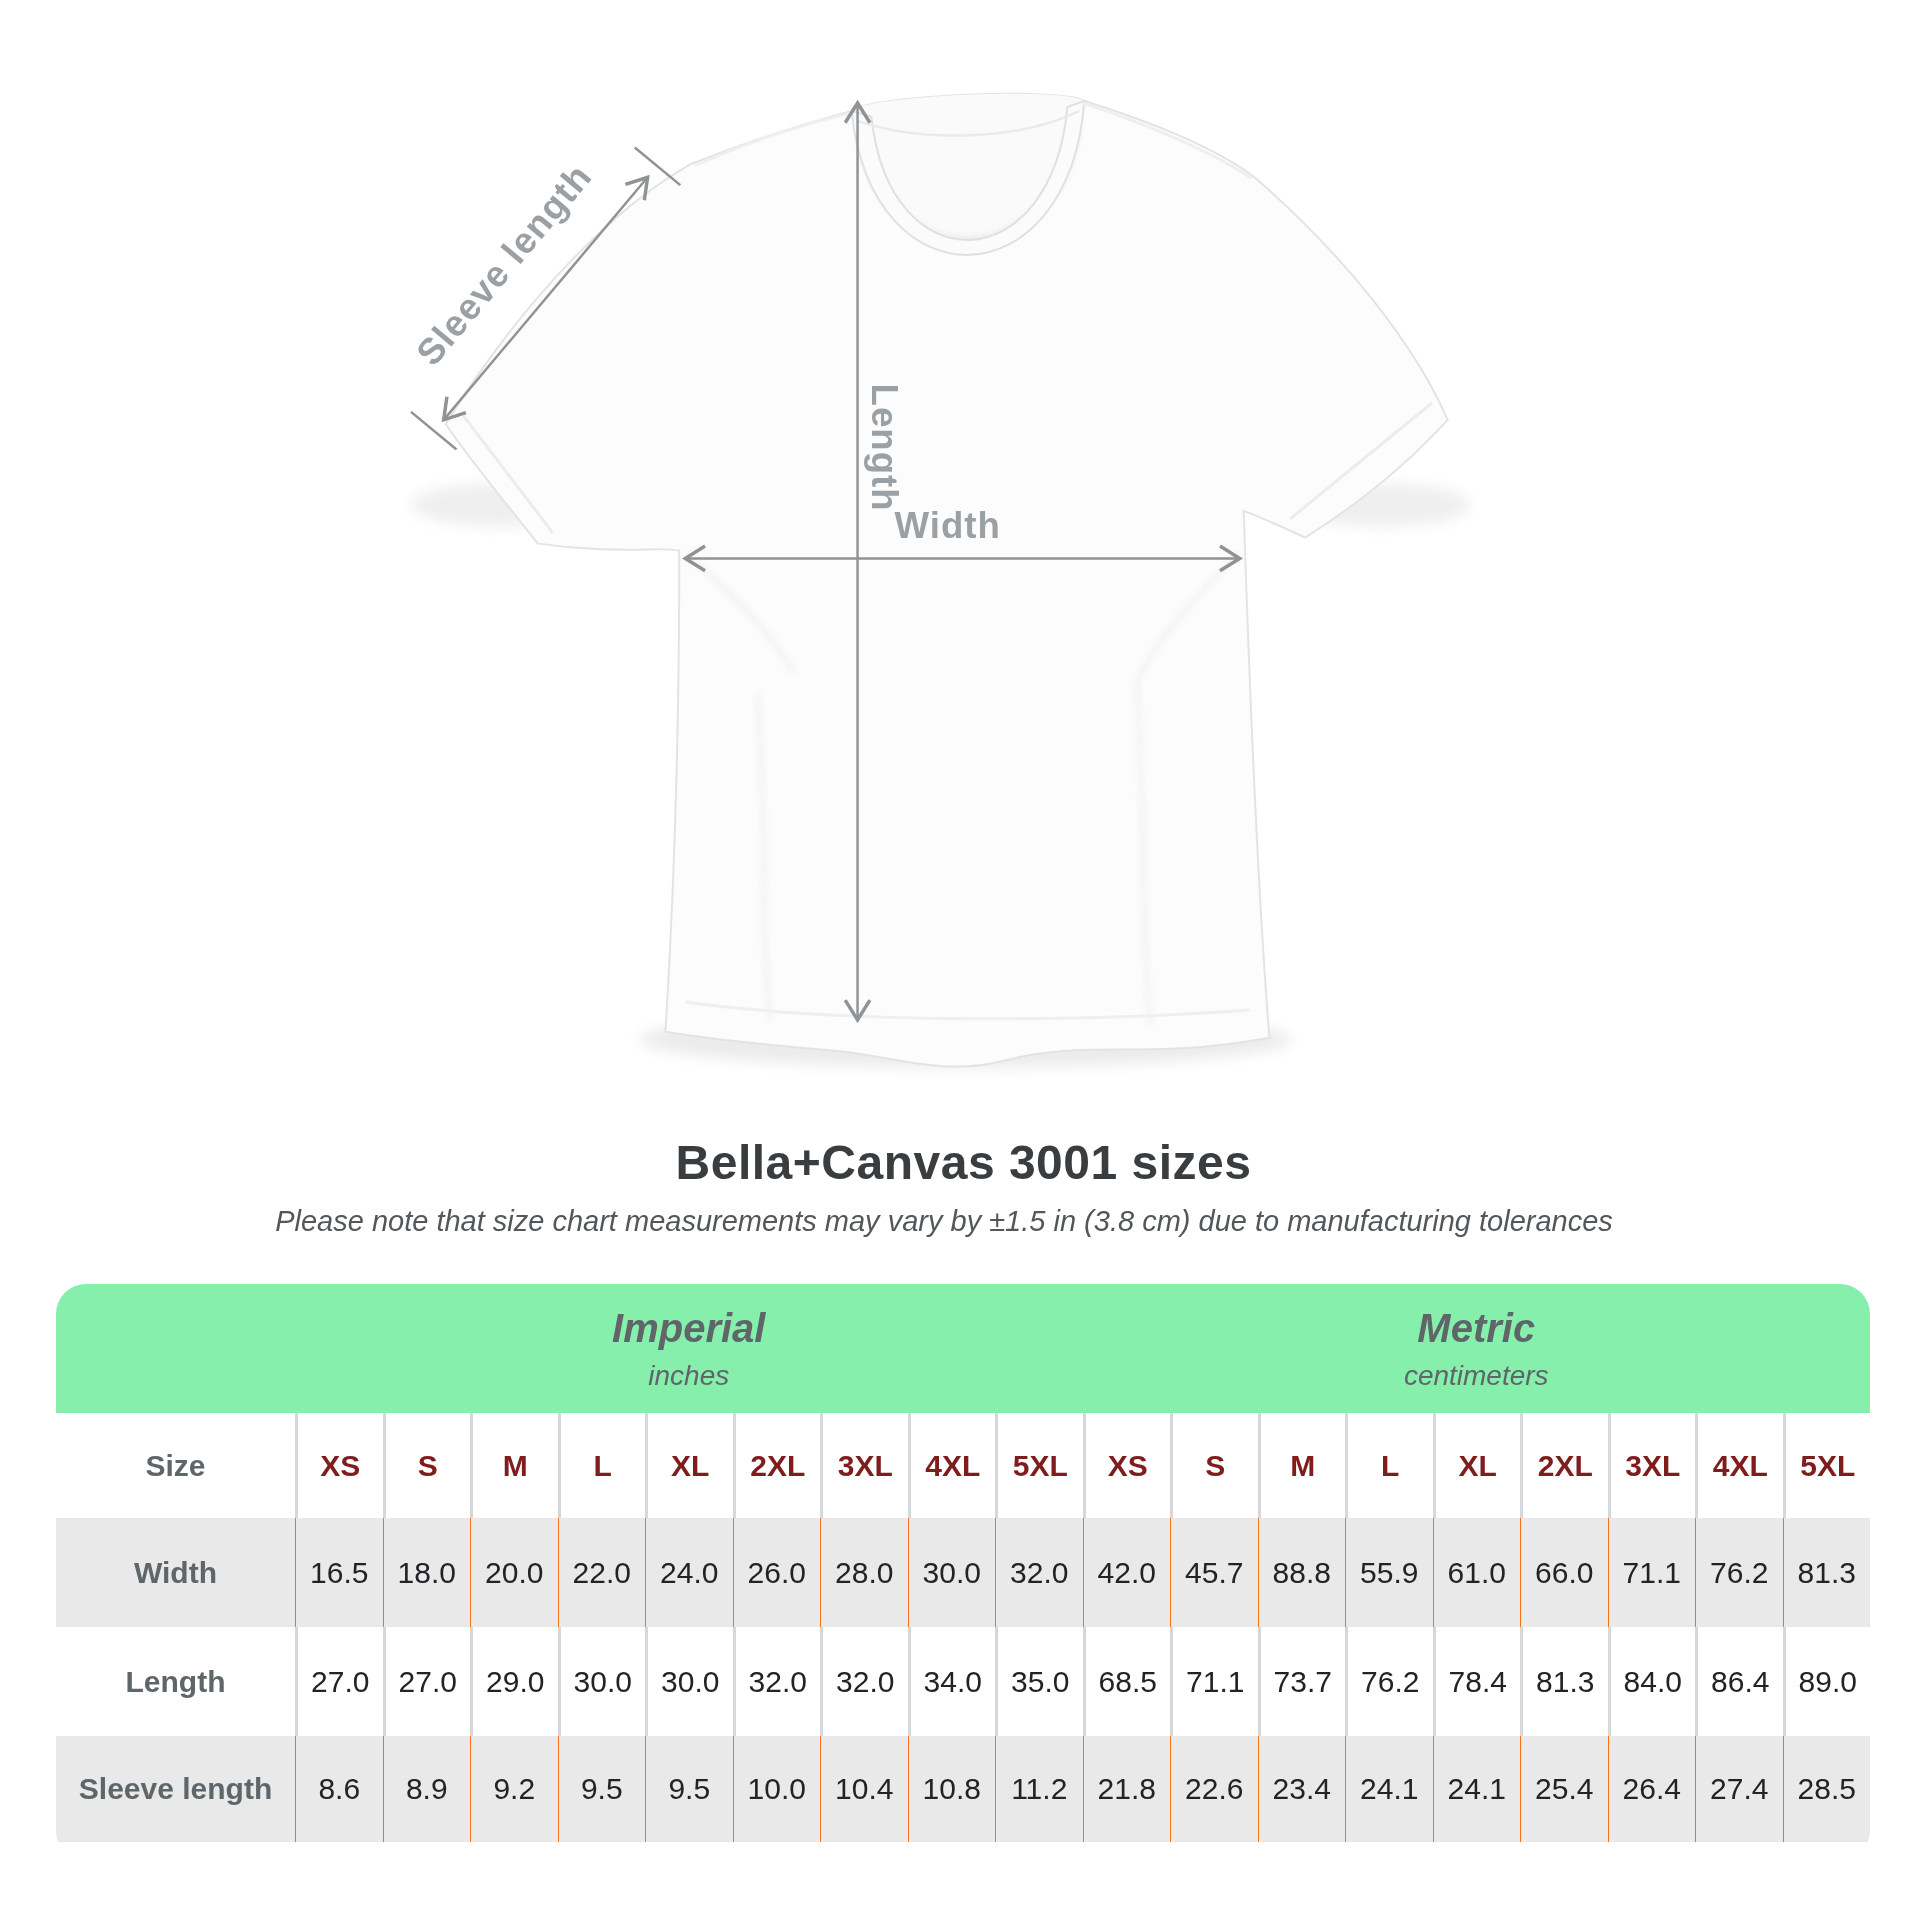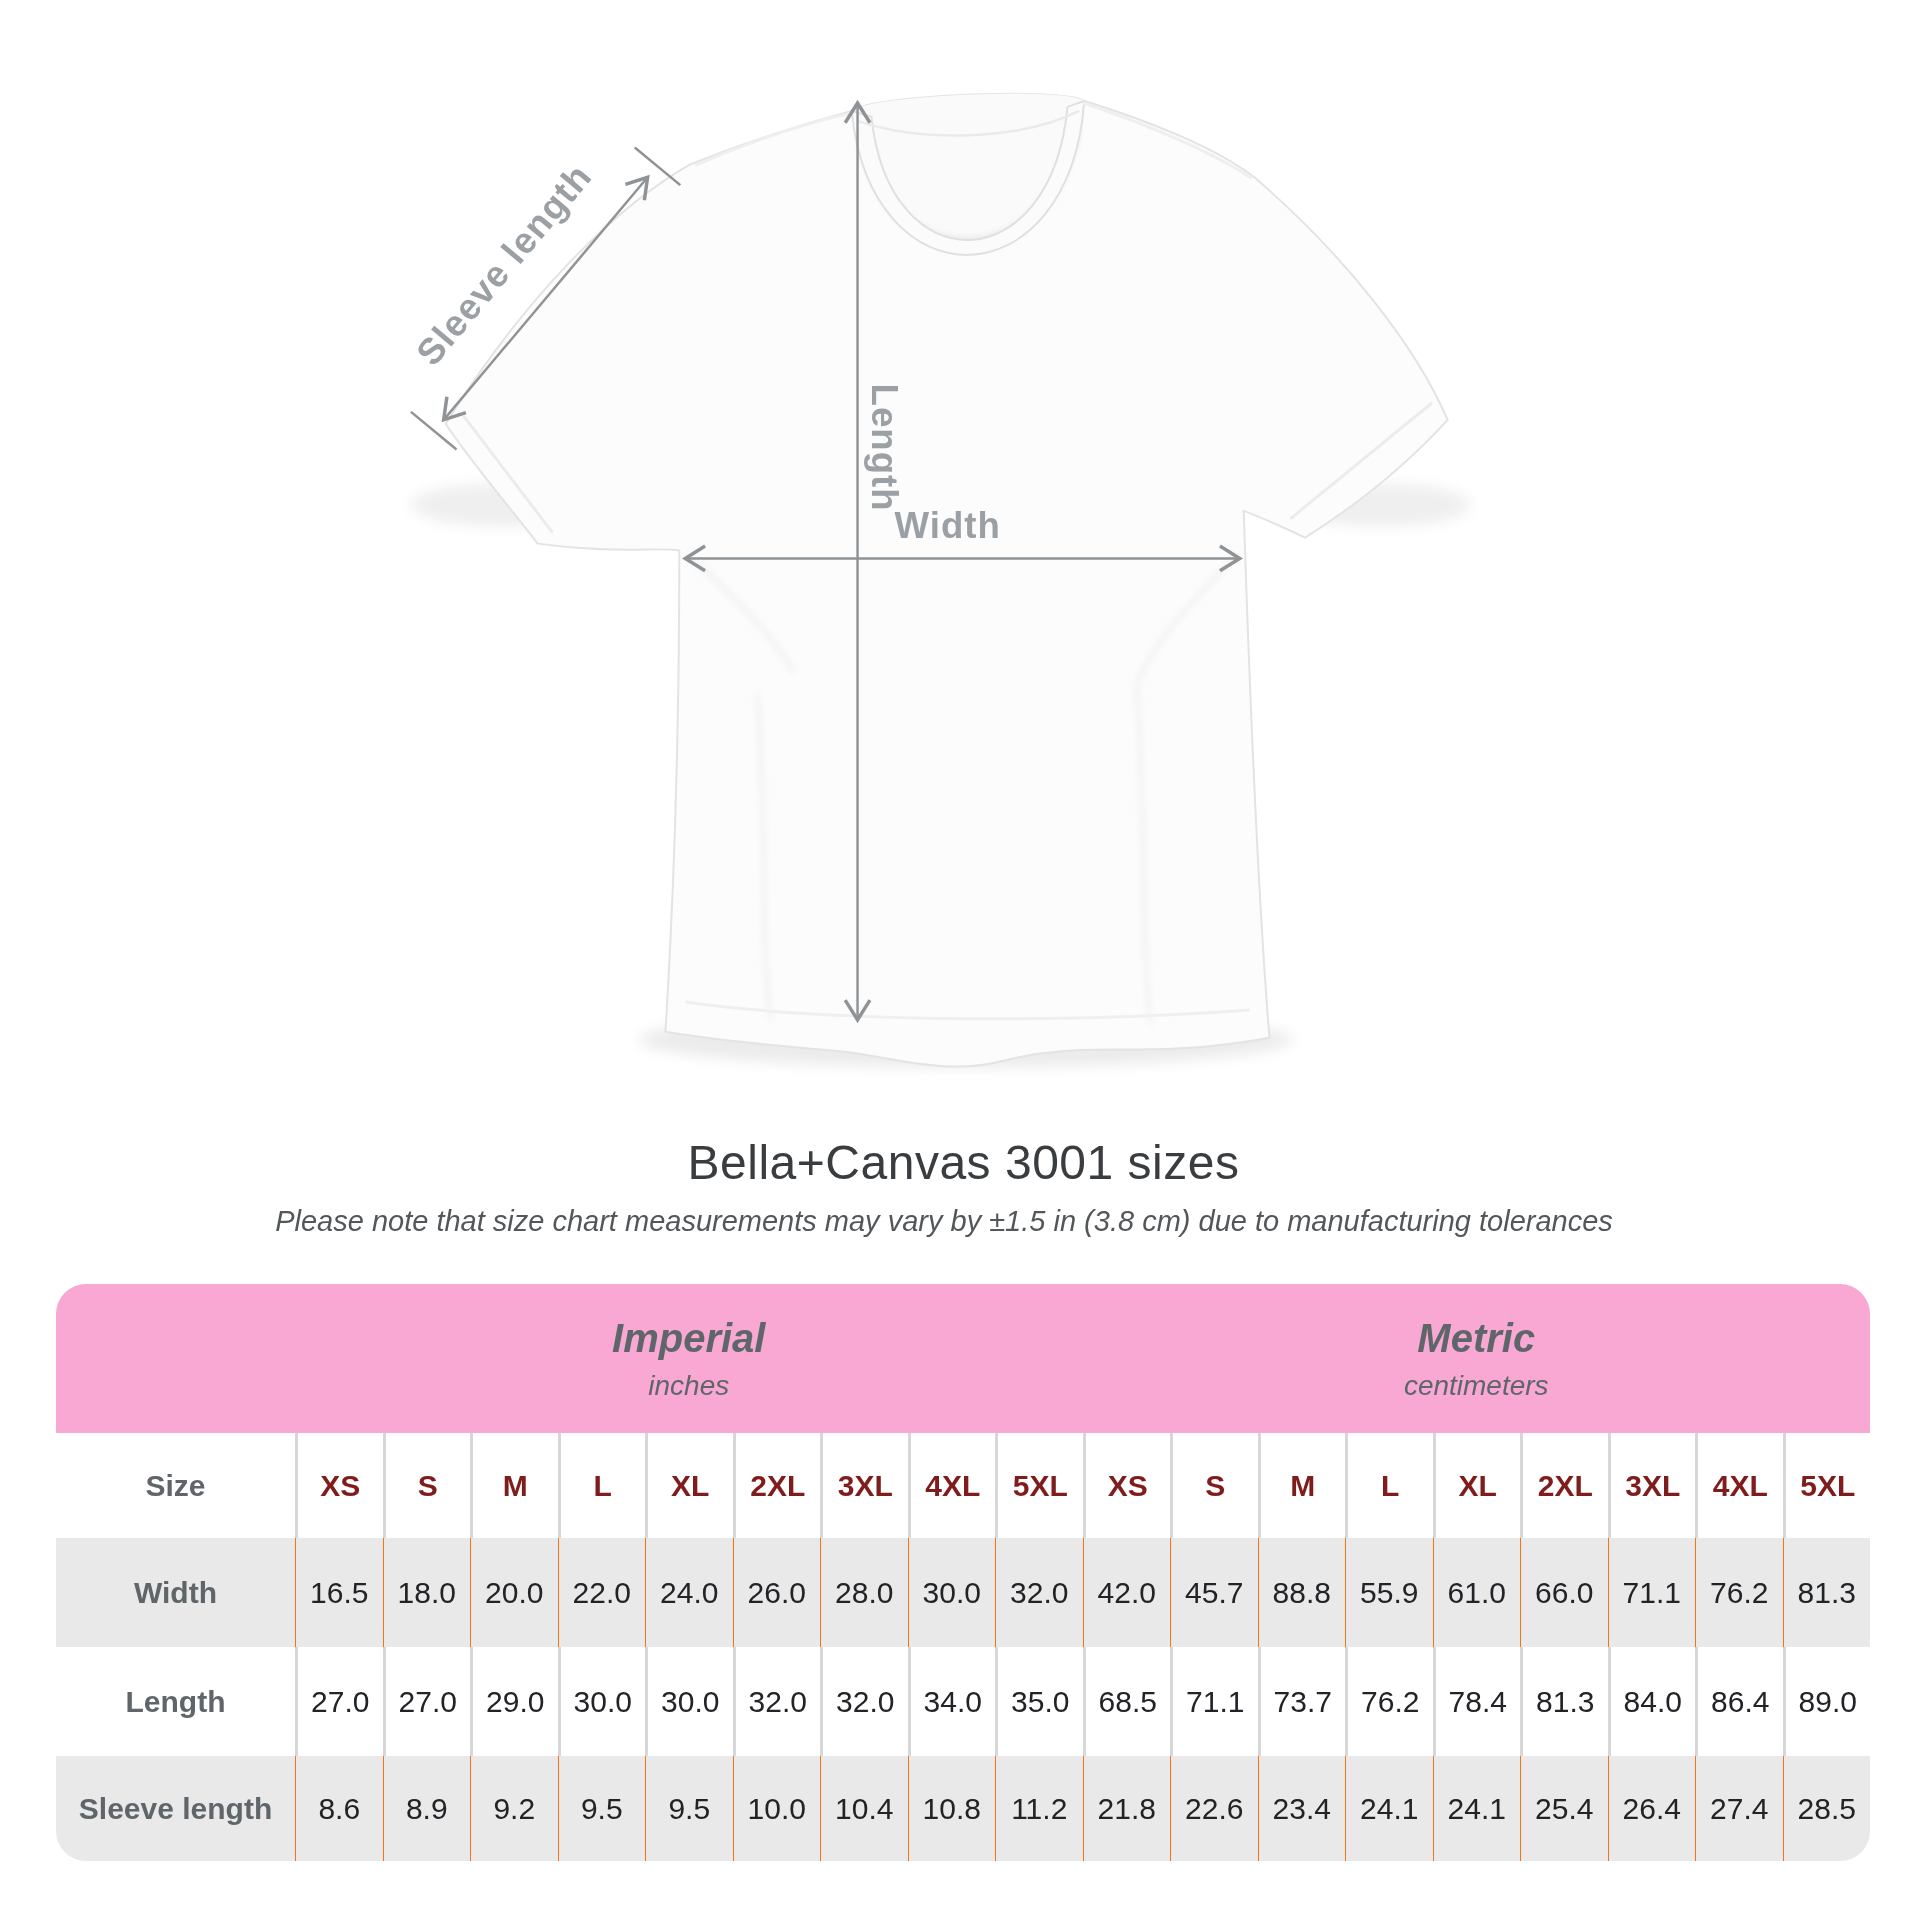--- a/index.html
+++ b/index.html
@@ -4,32 +4,32 @@
 <style>
   html,body{margin:0;padding:0;}
   body{
     width:1927px;height:1927px;background:#ffffff;position:relative;
     font-family:"Liberation Sans","DejaVu Sans",sans-serif;
     -webkit-font-smoothing:antialiased;overflow:hidden;
   }
   #diagram{position:absolute;left:0;top:0;}
   .page-title{
     position:absolute;top:1135px;left:0;width:1927px;text-align:center;
-    font-size:48px;font-weight:normal;color:#3a3d40;letter-spacing:0.5px;
+    font-size:48px;font-weight:bold;color:#3a3d40;letter-spacing:0.5px;
   }
   .page-subtitle{
     position:absolute;top:1205px;left:0;width:1888px;text-align:center;
     font-size:29px;font-style:italic;color:#53575a;
   }
   .size-table{
     position:absolute;left:56px;top:1284px;width:1814px;height:577px;
     border-radius:30px;overflow:hidden;background:#ffffff;
   }
   .unit-header{
-    display:grid;grid-template-columns:239px 1fr 1fr;height:149px;background:#f9a8d4;
+    display:grid;grid-template-columns:239px 1fr 1fr;height:129px;background:#86efac;
   }
   .unit-group{display:flex;flex-direction:column;align-items:center;justify-content:center;}
   .unit-name{font-size:40px;font-weight:bold;font-style:italic;color:#5f666a;}
   .unit-sub{font-size:28px;font-style:italic;color:#5f666a;margin-top:9px;}
   .trow{display:grid;grid-template-columns:239px repeat(18,1fr);}
   .row-white{background:#ffffff;}
   .row-gray{background:#e9e9e9;}
   .cell{display:flex;align-items:center;justify-content:center;}
   .row-white .data-cell{border-left:3px solid #d7d7d7;}
   .row-gray .data-cell{border-left:1px solid #f97316;}

